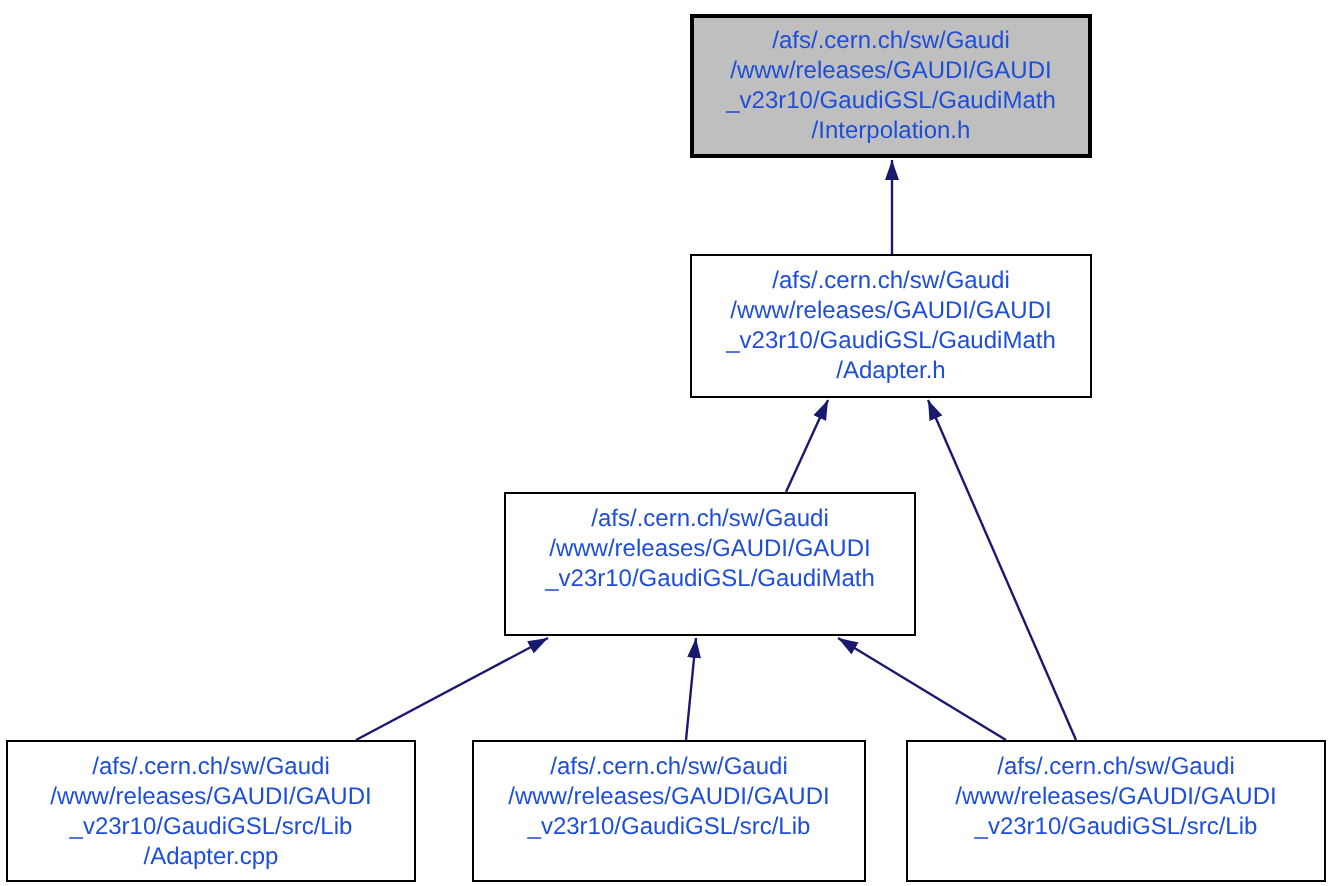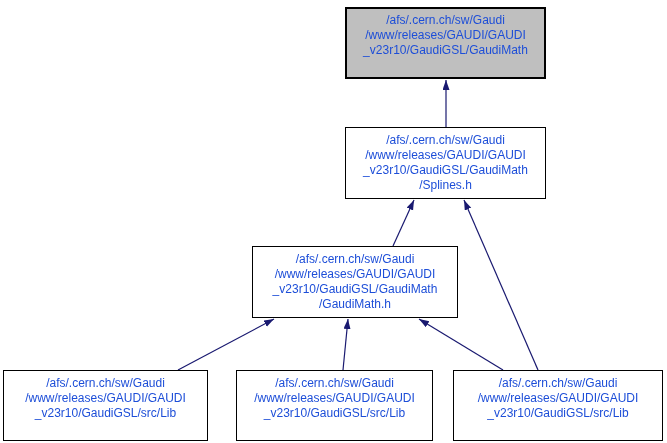--- a/index.html
+++ b/index.html
@@ -56,40 +56,41 @@
     <line x1="538" y1="370" x2="464" y2="200" marker-end="url(#arrowhead)"></line>
     <line x1="178" y1="370" x2="274" y2="319" marker-end="url(#arrowhead)"></line>
     <line x1="343" y1="370" x2="348" y2="319" marker-end="url(#arrowhead)"></line>
     <line x1="503" y1="370" x2="419" y2="319" marker-end="url(#arrowhead)"></line>
   </svg>
 
   <div class="node current" style="left:345px;top:7px;width:201px;height:72px;">
     <div class="ln">/afs/.cern.ch/sw/Gaudi</div>
     <div class="ln">/www/releases/GAUDI/GAUDI</div>
     <div class="ln">_v23r10/GaudiGSL/GaudiMath</div>
+    <div class="ln">/Interpolation.h</div>
   </div>
 
   <div class="node" style="left:345px;top:127px;width:201px;height:72px;">
     <div class="ln">/afs/.cern.ch/sw/Gaudi</div>
     <div class="ln">/www/releases/GAUDI/GAUDI</div>
     <div class="ln">_v23r10/GaudiGSL/GaudiMath</div>
-    <div class="ln">/Splines.h</div>
+    <div class="ln">/Adapter.h</div>
   </div>
 
   <div class="node" style="left:252px;top:246px;width:206px;height:72px;">
     <div class="ln">/afs/.cern.ch/sw/Gaudi</div>
     <div class="ln">/www/releases/GAUDI/GAUDI</div>
     <div class="ln">_v23r10/GaudiGSL/GaudiMath</div>
-    <div class="ln">/GaudiMath.h</div>
   </div>
 
   <div class="node" style="left:3px;top:370px;width:205px;height:71px;">
     <div class="ln">/afs/.cern.ch/sw/Gaudi</div>
     <div class="ln">/www/releases/GAUDI/GAUDI</div>
     <div class="ln">_v23r10/GaudiGSL/src/Lib</div>
+    <div class="ln">/Adapter.cpp</div>
   </div>
 
   <div class="node" style="left:236px;top:370px;width:197px;height:71px;">
     <div class="ln">/afs/.cern.ch/sw/Gaudi</div>
     <div class="ln">/www/releases/GAUDI/GAUDI</div>
     <div class="ln">_v23r10/GaudiGSL/src/Lib</div>
   </div>
 
   <div class="node" style="left:453px;top:370px;width:210px;height:71px;">
     <div class="ln">/afs/.cern.ch/sw/Gaudi</div>

